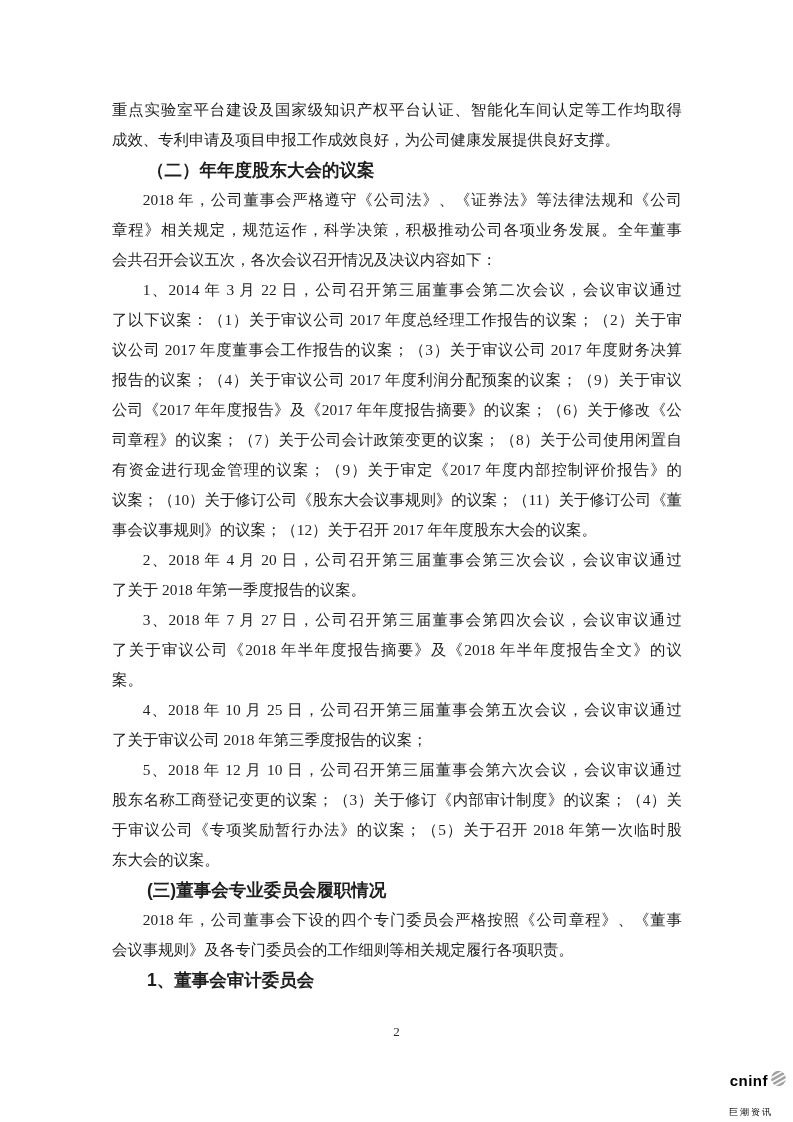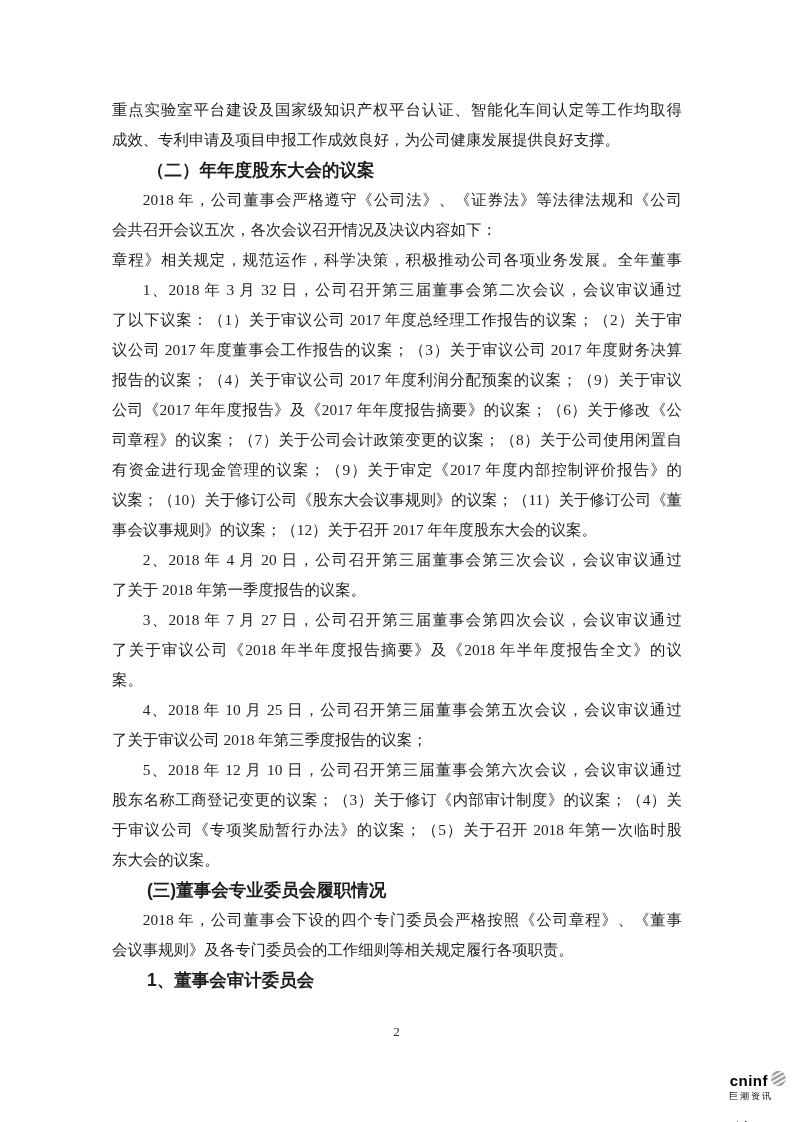--- a/index.html
+++ b/index.html
@@ -57,42 +57,42 @@
   }
   .brand-name {
     font-size:15px;
     font-weight:700;
     letter-spacing:0.5px;
   }
   .brand-icon { display:inline-block; margin-left:1px; }
   .brand-cn {
     font-size:9px;
     letter-spacing:2px;
-    margin-top:2px;
+    margin-top:18px;
     padding-right:14px;
   }
   .brand-url {
     font-size:9.5px;
     margin-top:19px;
     letter-spacing:0.2px;
   }
 </style>
 </head>
 <body>
 
 <div class="page">
 
   <div class="content">
       <div class="line just">重点实验室平台建设及国家级知识产权平台认证、智能化车间认定等工作均取得</div>
       <div class="line">成效、专利申请及项目申报工作成效良好，为公司健康发展提供良好支撑。</div>
       <div class="line heading indent">（二）年年度股东大会的议案</div>
       <div class="line indent just">2018 年，公司董事会严格遵守《公司法》、《证券法》等法律法规和《公司</div>
+      <div class="line just">章程》相关规定，规范运作，科学决策，积极推动公司各项业务发展。全年董事</div>
       <div class="line">会共召开会议五次，各次会议召开情况及决议内容如下：</div>
-      <div class="line just">章程》相关规定，规范运作，科学决策，积极推动公司各项业务发展。全年董事</div>
-      <div class="line indent just">1、2018 年 3 月 32 日，公司召开第三届董事会第二次会议，会议审议通过</div>
+      <div class="line indent just">1、2014 年 3 月 22 日，公司召开第三届董事会第二次会议，会议审议通过</div>
       <div class="line just">了以下议案：（1）关于审议公司 2017 年度总经理工作报告的议案；（2）关于审</div>
       <div class="line just">议公司 2017 年度董事会工作报告的议案；（3）关于审议公司 2017 年度财务决算</div>
       <div class="line just">报告的议案；（4）关于审议公司 2017 年度利润分配预案的议案；（9）关于审议</div>
       <div class="line just">公司《2017 年年度报告》及《2017 年年度报告摘要》的议案；（6）关于修改《公</div>
       <div class="line just">司章程》的议案；（7）关于公司会计政策变更的议案；（8）关于公司使用闲置自</div>
       <div class="line just">有资金进行现金管理的议案；（9）关于审定《2017 年度内部控制评价报告》的</div>
       <div class="line just">议案；（10）关于修订公司《股东大会议事规则》的议案；（11）关于修订公司《董</div>
       <div class="line">事会议事规则》的议案；（12）关于召开 2017 年年度股东大会的议案。</div>
       <div class="line indent just">2、2018 年 4 月 20 日，公司召开第三届董事会第三次会议，会议审议通过</div>
       <div class="line">了关于 2018 年第一季度报告的议案。</div>

